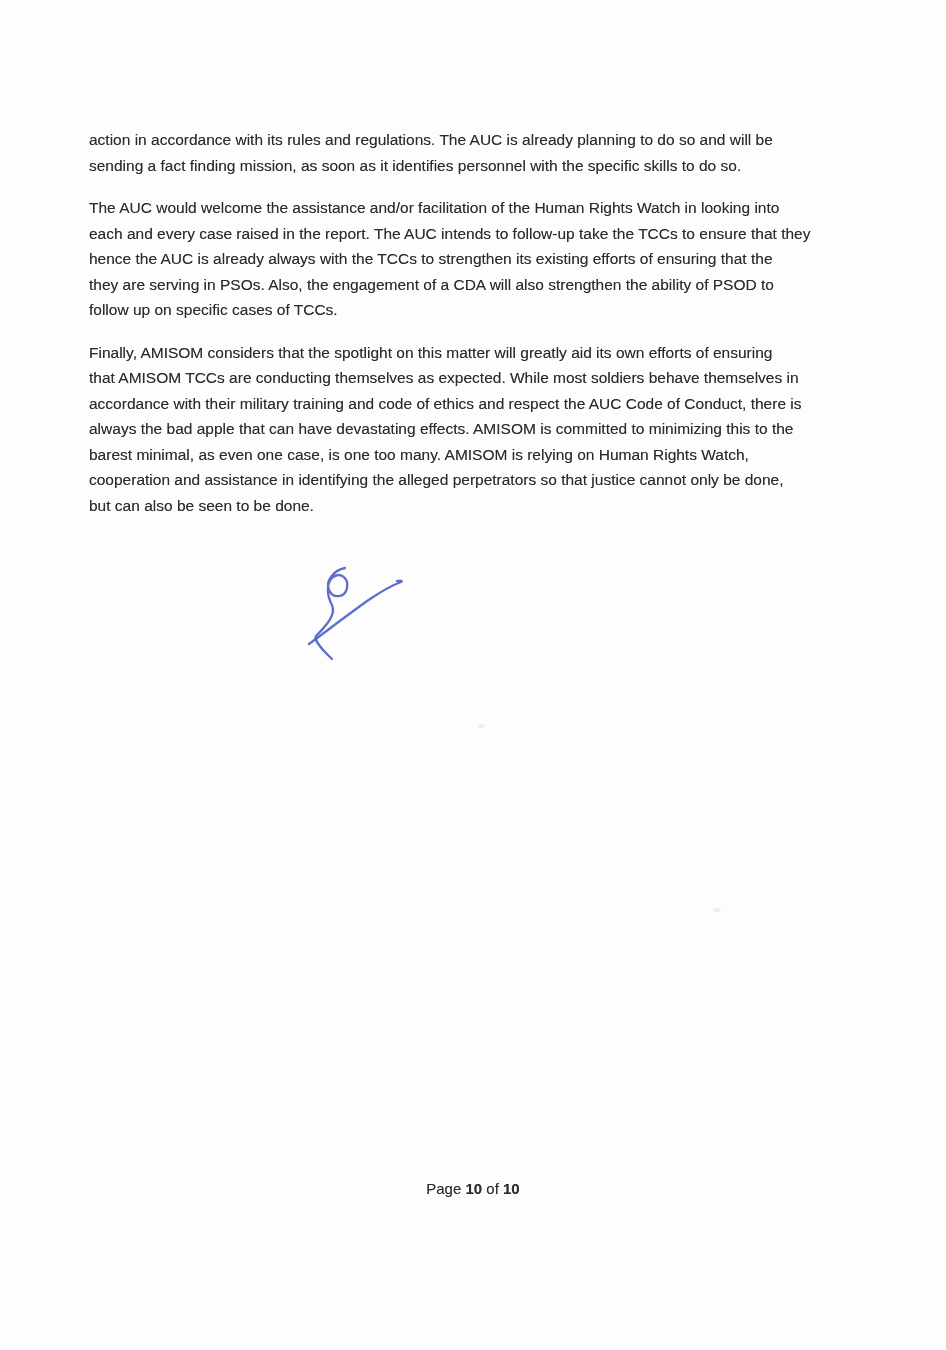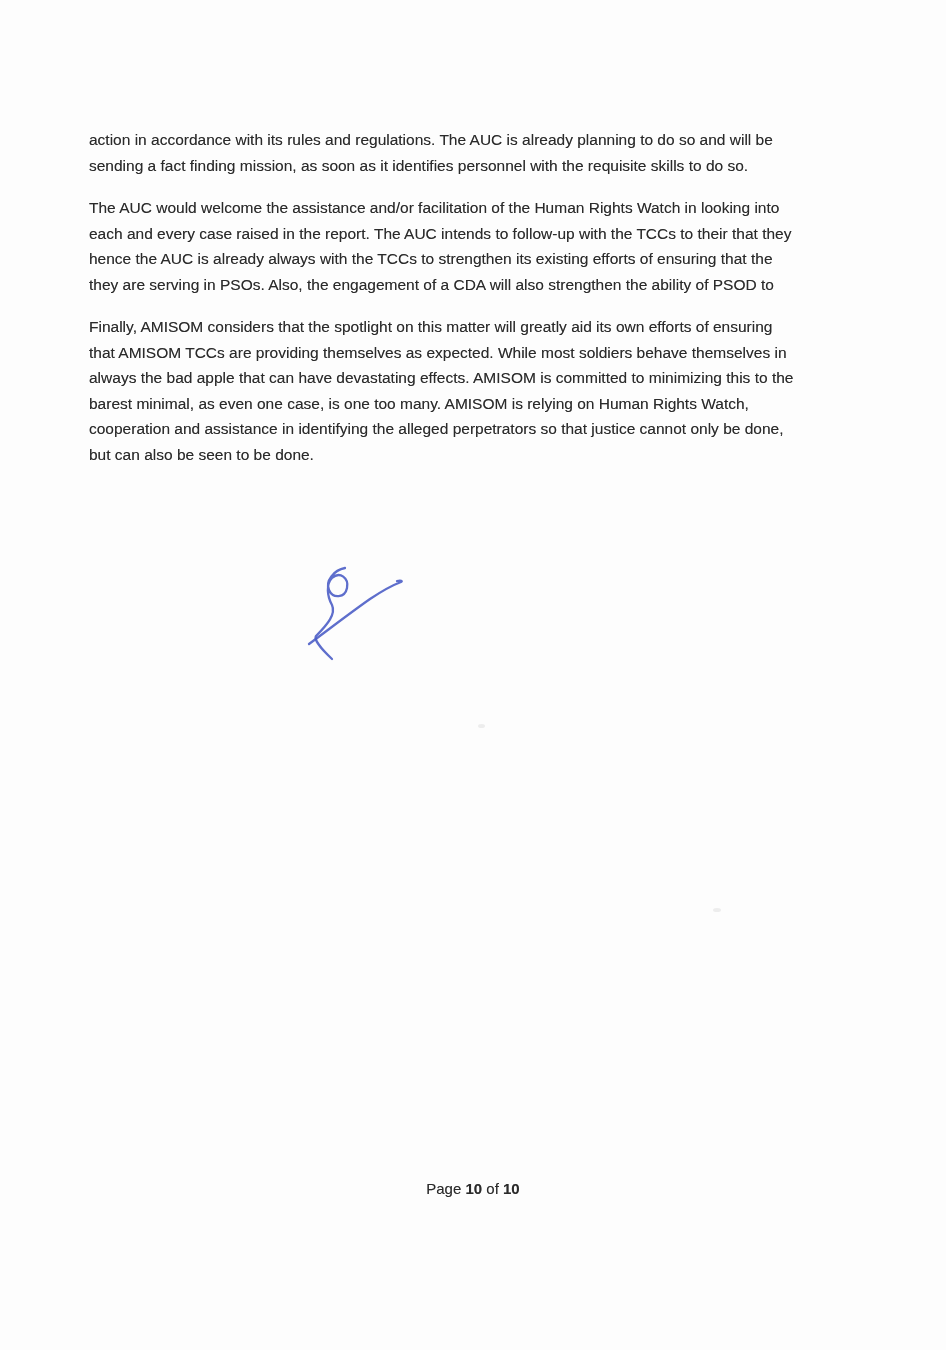--- a/index.html
+++ b/index.html
@@ -68,33 +68,35 @@
 </style>
 </head>
 <body>
 
 <div class="page">
 
   <main class="text-block">
 
     <p class="para">
       <span class="line">action in accordance with its rules and regulations. The AUC is already planning to do so and will be</span>
-      <span class="line">sending a fact finding mission, as soon as it identifies personnel with the requisite skills to do so.</span>
+      <span class="line">sending a fact finding mission, as soon as it identifies personnel with the specific skills to do so.</span>
     </p>
 
     <p class="para">
       <span class="line">The AUC would welcome the assistance and/or facilitation of the Human Rights Watch in looking into</span>
-      <span class="line">each and every case raised in the report. The AUC intends to follow-up with the TCCs to their that they</span>
+      <span class="line">each and every case raised in the report. The AUC intends to follow-up take the TCCs to ensure that they</span>
       <span class="line">hence the AUC is already always with the TCCs to strengthen its existing efforts of ensuring that the</span>
       <span class="line">they are serving in PSOs. Also, the engagement of a CDA will also strengthen the ability of PSOD to</span>
+      <span class="line">follow up on specific cases of TCCs.</span>
     </p>
 
     <p class="para">
       <span class="line">Finally, AMISOM considers that the spotlight on this matter will greatly aid its own efforts of ensuring</span>
-      <span class="line">that AMISOM TCCs are providing themselves as expected. While most soldiers behave themselves in</span>
+      <span class="line">that AMISOM TCCs are conducting themselves as expected. While most soldiers behave themselves in</span>
+      <span class="line">accordance with their military training and code of ethics and respect the AUC Code of Conduct, there is</span>
       <span class="line">always the bad apple that can have devastating effects. AMISOM is committed to minimizing this to the</span>
       <span class="line">barest minimal, as even one case, is one too many. AMISOM is relying on Human Rights Watch,</span>
       <span class="line">cooperation and assistance in identifying the alleged perpetrators so that justice cannot only be done,</span>
       <span class="line">but can also be seen to be done.</span>
     </p>
 
   </main>
 
   <div class="signature">
     <svg viewBox="0 0 130 112" xmlns="http://www.w3.org/2000/svg">

